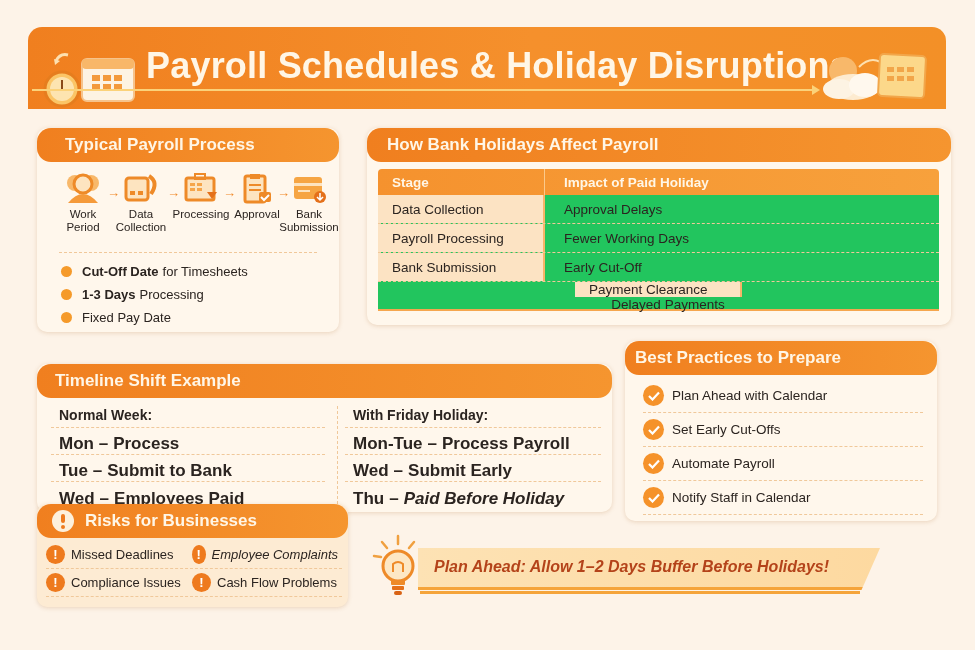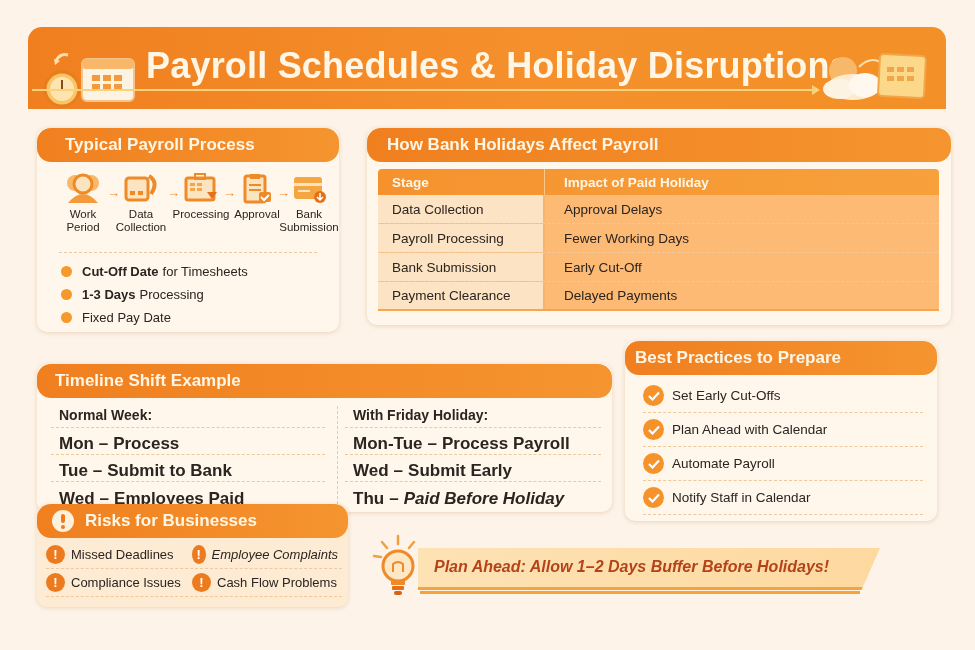--- a/index.html
+++ b/index.html
@@ -55,23 +55,23 @@
   .bullet .dot { width: 11px; height: 11px; border-radius: 50%; background: #f59a2a; margin-right: 10px; }
   .bullet b { margin-right: 4px; }
 
   
   .bank { left: 353px; top: 128px; width: 584px; height: 197px; margin-left: 14px; }
   .tbl { position: absolute; left: 11px; top: 41px; width: 561px; }
   .tbl-row { display: flex; height: 29px; align-items: center; border-bottom: 1px dashed #f0c89a; }
   .tbl-head { background: linear-gradient(90deg, #f5922e, #f7a13c); color: #fff6e6; font-weight: bold; border-radius: 4px 4px 0 0; border-bottom: none; height: 26px; }
   .tbl-row .c1 { width: 167px; padding-left: 14px; font-size: 13.5px; height: 100%; display: flex; align-items: center; border-right: 2px solid #f5b56a; }
   .tbl-row .c2 { flex: 1; padding-left: 19px; font-size: 13.5px; }
-  .tbl-body .tbl-row { background: #fdba74; }
+  .tbl-body .tbl-row { background: #22c55e; }
   .tbl-body .tbl-row .c1 { background: #fce3c3; }
-  .tbl-body .tbl-row:last-child { border-bottom: 2px solid #f5a64e; }
+  .tbl-body .tbl-row:last-child { border-bottom: 2px solid #f5a64e; flex-direction: column; }
 
   
   .timeline { left: 37px; top: 364px; width: 575px; height: 148px; }
   .tl-col { position: absolute; top: 38px; }
   .tl-col .tl-h { font-weight: bold; font-size: 14px; height: 26px; display: flex; align-items: center; border-bottom: 1px dashed #f0c89a; padding-left: 8px; }
   .tl-col .tl-r { font-size: 17px; height: 27px; display: flex; align-items: flex-end; border-bottom: 1px dashed #f0c89a; padding-left: 8px; white-space: nowrap; font-weight: bold; }
   .tl-col .tl-r:last-child { border-bottom: none; }
   .tl-col .tl-r b { margin-right: 5px; }
   .tl-col .tl-r .dash { margin-right: 5px; }
   .tl-sep { position: absolute; left: 300px; top: 42px; height: 98px; border-left: 1px dashed #f0c89a; }
@@ -297,29 +297,29 @@
 
 <div class="card best">
   <div class="card-head" style="padding-left:10px">Best Practices to Prepare</div>
   <div class="best-list">
     <div class="best-item">
       <span class="check">
           <svg width="12" height="10" viewBox="0 0 12 10">
             <path d="M1 5 l3.5 3.5 l6.5 -7" stroke="#fff" stroke-width="2.2" fill="none"></path>
           </svg>
         </span>
-      <span>Set Early Cut-Offs</span>
+      <span>Plan Ahead with Calendar</span>
     </div>
     <div class="best-item">
       <span class="check">
           <svg width="12" height="10" viewBox="0 0 12 10">
             <path d="M1 5 l3.5 3.5 l6.5 -7" stroke="#fff" stroke-width="2.2" fill="none"></path>
           </svg>
         </span>
-      <span>Plan Ahead with Calendar</span>
+      <span>Set Early Cut-Offs</span>
     </div>
     <div class="best-item">
       <span class="check">
           <svg width="12" height="10" viewBox="0 0 12 10">
             <path d="M1 5 l3.5 3.5 l6.5 -7" stroke="#fff" stroke-width="2.2" fill="none"></path>
           </svg>
         </span>
       <span>Automate Payroll</span>
     </div>
     <div class="best-item">

